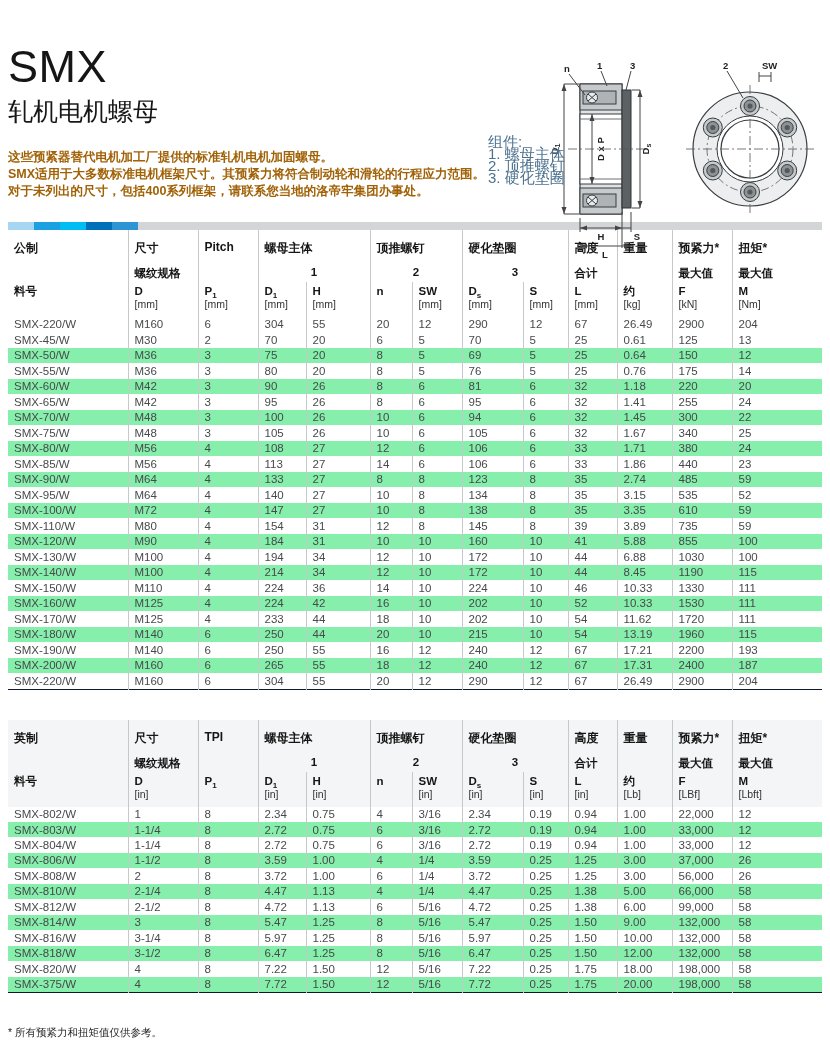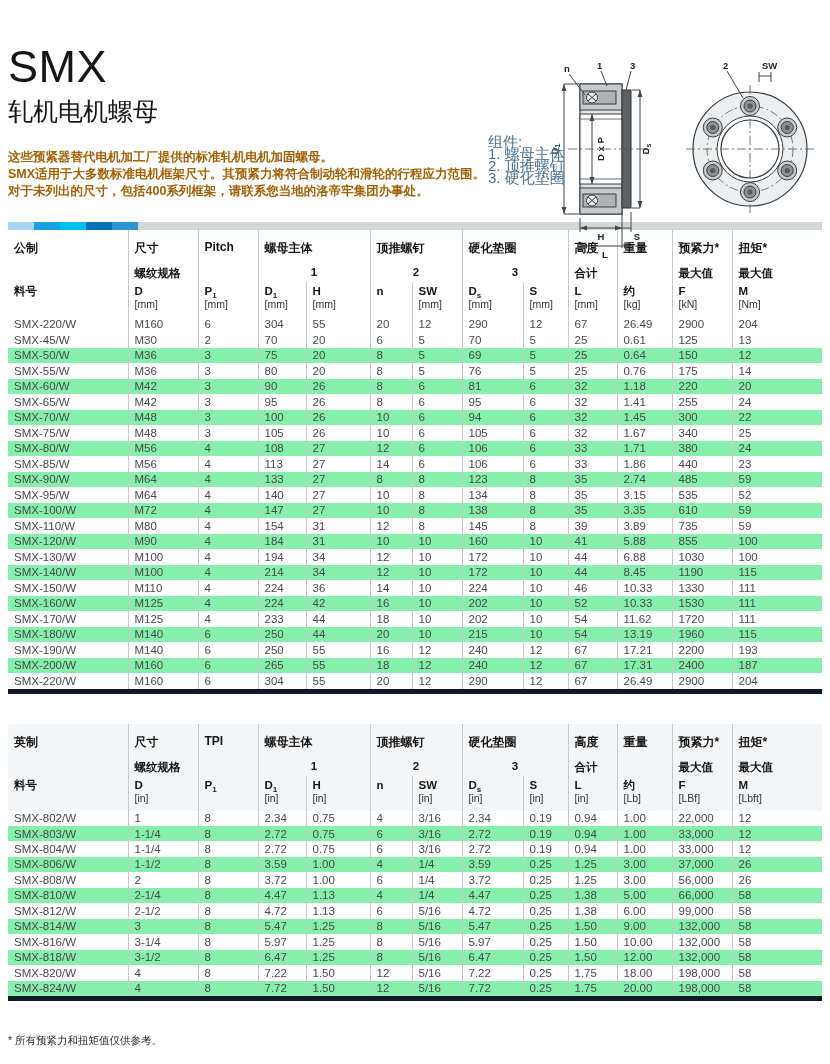--- a/index.html
+++ b/index.html
@@ -23,21 +23,21 @@
   .thin{stroke:#444;stroke-width:1;fill:none;}
   .edge{stroke:#383d40;stroke-width:1.2;}
 
   
   .tsec{margin:0 8px;}
   .sec-metric{margin-top:22px;}
   .sec-imperial{margin-top:30px;}
   .topbar{display:flex;height:8px;background:#d3d6d7;}
   .topbar i{width:26px;height:8px;display:block;}
 
-  table.spec{table-layout:fixed;width:814px;border-collapse:collapse;border-bottom:5px solid #0f172a;}
+  table.spec{table-layout:fixed;width:814px;border-collapse:collapse;border-bottom:1px solid #0f172a;}
   col.c0{width:120px}col.c1{width:70px}col.c2{width:60px}col.c3{width:48px}col.c4{width:64px}
   col.c5{width:42px}col.c6{width:50px}col.c7{width:61px}col.c8{width:45px}col.c9{width:49px}
   col.c10{width:55px}col.c11{width:60px}col.c12{width:90px}
 
   table.spec th{font-weight:bold;text-align:left;color:#161616;vertical-align:top;}
   th.h1{font-size:12px;padding:10px 0 2px 6px;}
   th.h2{font-size:11.5px;padding:7px 0 1px 6px;height:14px;}
   th.h2.ctr{text-align:center;padding-left:0;}
   th.h3{padding:3px 0 4px 6px;height:28px;}
   th.h3 .sym{font-size:11.5px;line-height:13px;}
@@ -913,21 +913,21 @@
             <td class="bl">12</td>
             <td class="bl">5/16</td>
             <td class="bl">7.22</td>
             <td class="bl">0.25</td>
             <td class="bl">1.75</td>
             <td class="bl">18.00</td>
             <td class="bl">198,000</td>
             <td class="bl">58</td>
           </tr>
           <tr class="alt">
-            <td>SMX-824/W</td>
+            <td>SMX-375/W</td>
             <td class="bl">4</td>
             <td class="bl">8</td>
             <td class="bl">7.72</td>
             <td class="bl">1.50</td>
             <td class="bl">12</td>
             <td class="bl">5/16</td>
             <td class="bl">7.72</td>
             <td class="bl">0.25</td>
             <td class="bl">1.75</td>
             <td class="bl">20.00</td>

